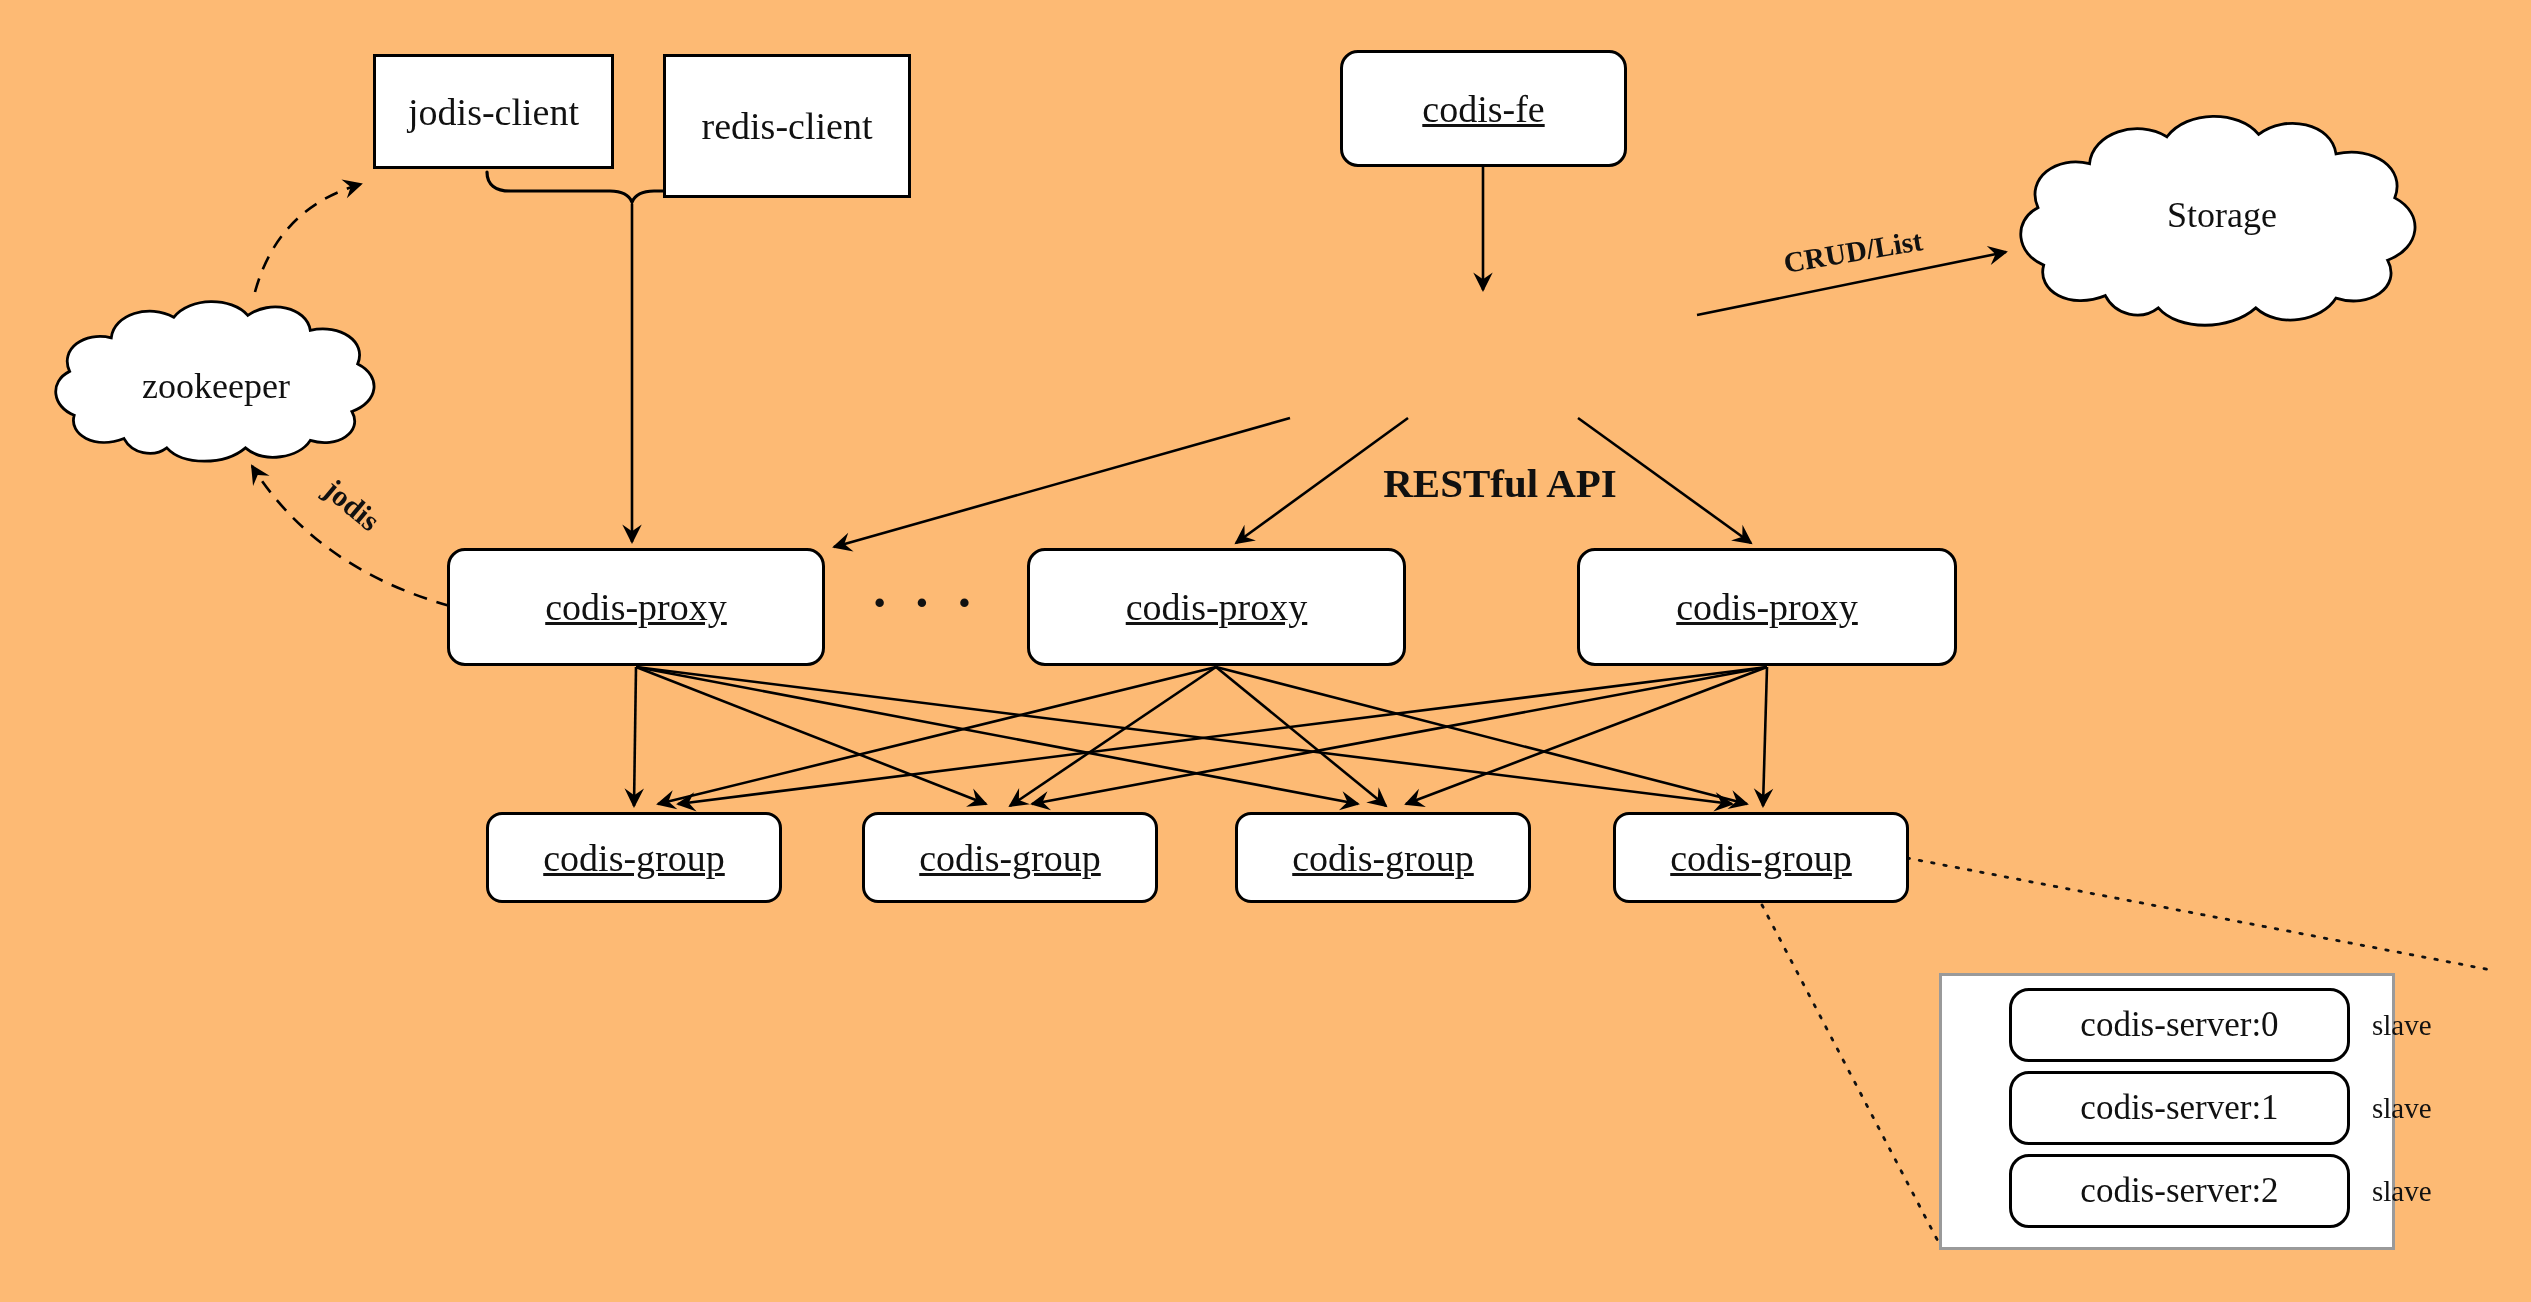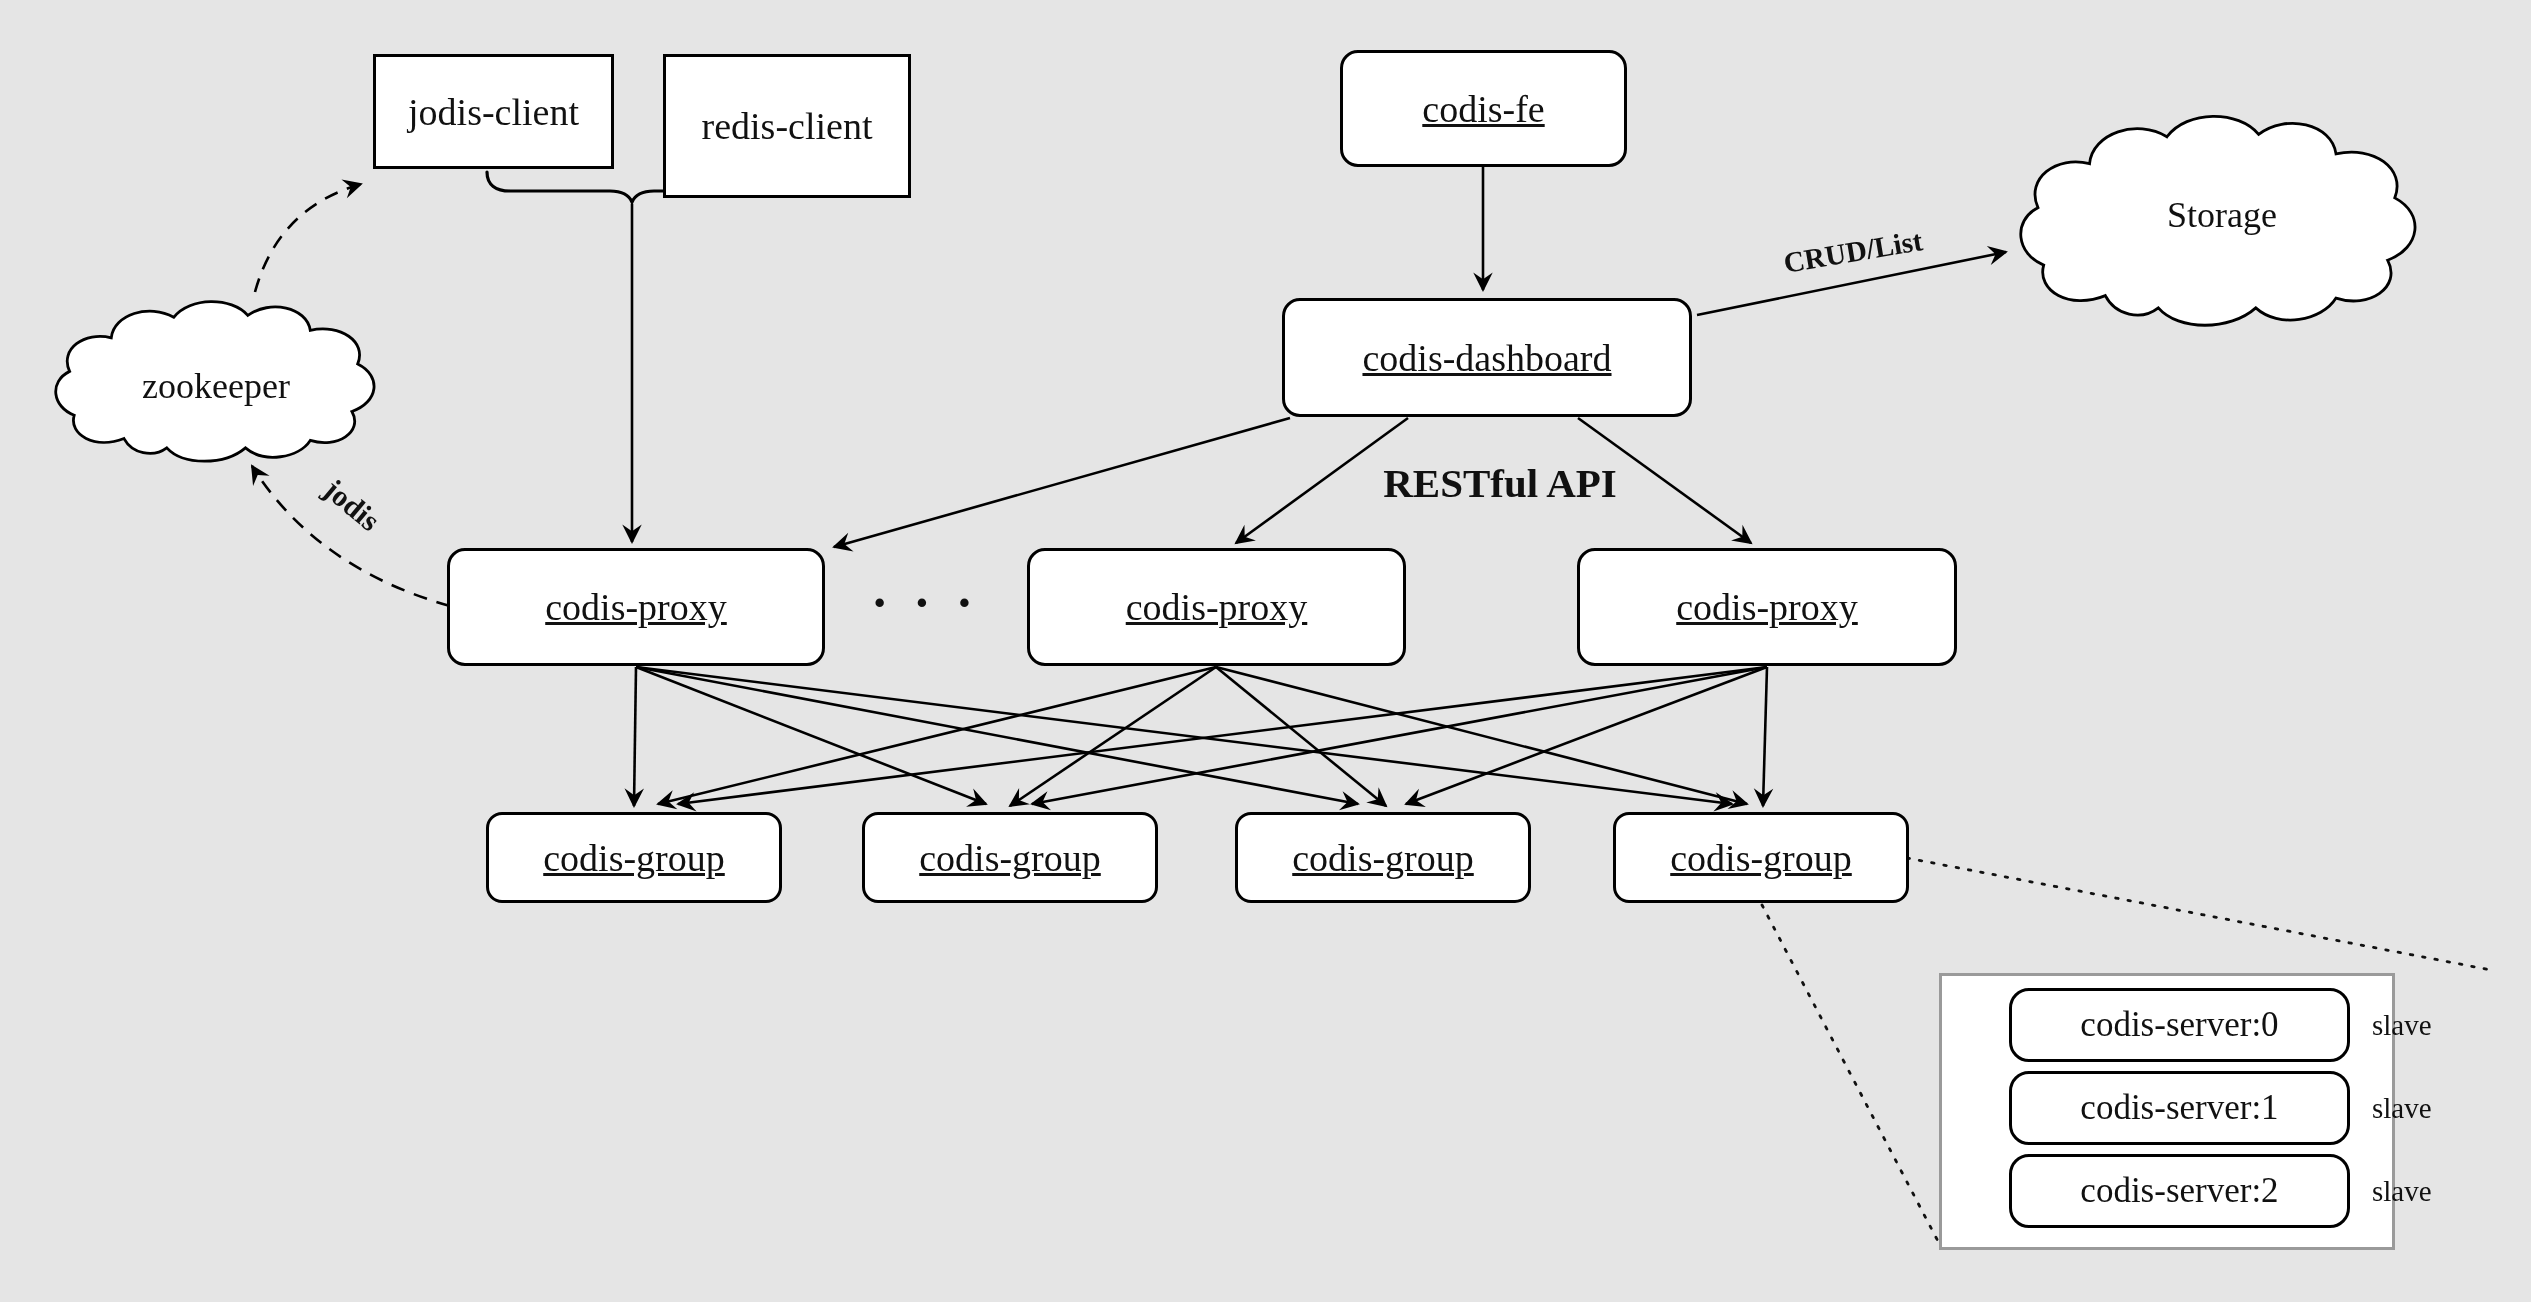--- a/index.html
+++ b/index.html
@@ -1,19 +1,19 @@
 <!DOCTYPE html>
 <html><head>
 <meta charset="utf-8">
 <style>
   html,body{margin:0;padding:0;background:#ffffff;}
   #canvas{
     position:relative;
     width:2531px;height:1302px;
-    background:#e5e5e5;
+    background:#fdba74;
     font-family:"Liberation Serif","DejaVu Serif",serif;
     color:#111111;
     overflow:hidden;
   }
   #wires{position:absolute;left:0;top:0;width:2531px;height:1302px;}
   .node{
     position:absolute;
     display:flex;align-items:center;justify-content:center;
     border:3px solid #000000;background:#ffffff;
     box-sizing:border-box;
@@ -121,23 +121,20 @@
   </div>
 
   <div class="node sharp" style="left:663px;top:54px;width:248px;height:144px;">
     <span>redis-client</span>
   </div>
 
   <div class="node rounded" style="left:1340px;top:50px;width:287px;height:117px;">
     <span>codis-fe</span>
   </div>
 
-  <div class="node rounded" style="left:1282px;top:298px;width:410px;height:119px;">
-    <span>codis-dashboard</span>
-  </div>
 
   <div class="node rounded" style="left:447px;top:548px;width:378px;height:118px;">
     <span>codis-proxy</span>
   </div>
   <div class="node rounded" style="left:1027px;top:548px;width:379px;height:118px;">
     <span>codis-proxy</span>
   </div>
   <div class="node rounded" style="left:1577px;top:548px;width:380px;height:118px;">
     <span>codis-proxy</span>
   </div>

